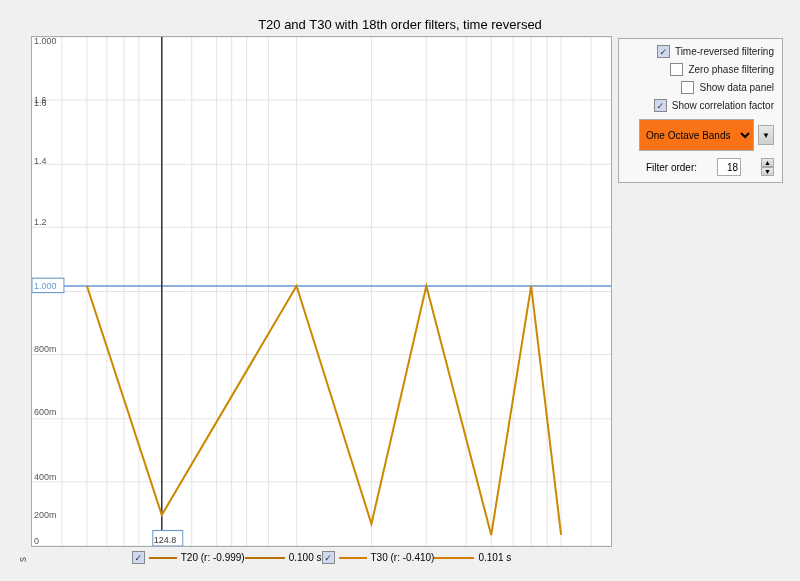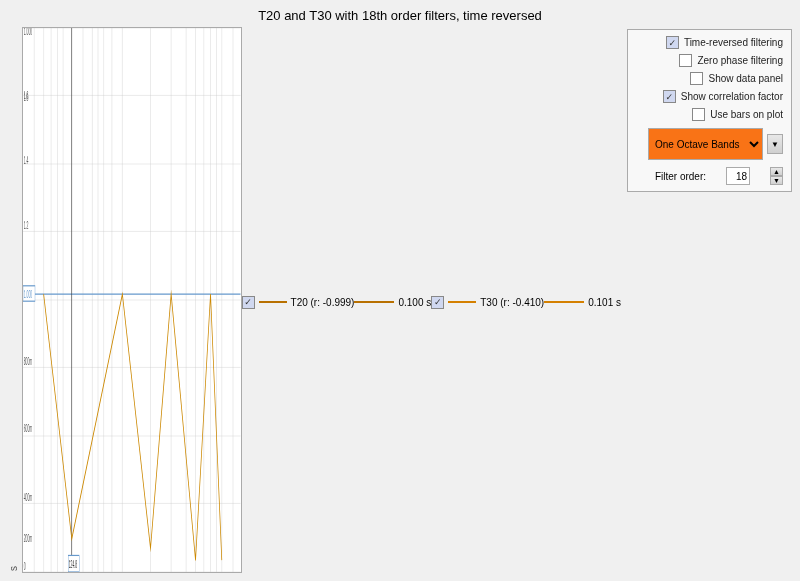--- a/index.html
+++ b/index.html
@@ -4,21 +4,21 @@
   <style>
     * { margin: 0; padding: 0; box-sizing: border-box; }
     body { width: 800px; height: 581px; background: #f0f0f0; font-family: Arial, sans-serif; font-size: 11px; overflow: hidden; }
     
     .main-container {
       width: 800px;
       height: 581px;
       background: #f0f0f0;
       display: flex;
       flex-direction: column;
-      padding: 8px;
+      padding: 17px;
     }
 
     .title-bar {
       text-align: center;
       font-size: 13px;
       font-weight: normal;
       margin-bottom: 4px;
       color: #000;
     }
 
@@ -41,21 +41,21 @@
 
     .plot-and-panel {
       display: flex;
       flex: 1;
       gap: 6px;
     }
 
     .plot-wrapper {
       flex: 1;
       display: flex;
-      flex-direction: row;
+      flex-direction: column;
     }
 
     .plot-container {
       flex: 1;
       background: #fff;
       border: 1px solid #aaa;
       position: relative;
       overflow: hidden;
     }
 
@@ -331,24 +331,20 @@
             <span>Zero phase filtering</span>
           </div>
           <div class="panel-row">
             <div class="cb"></div>
             <span>Show data panel</span>
           </div>
           <div class="panel-row">
             <div class="cb checked"></div>
             <span>Show correlation factor</span>
           </div>
-          <div class="panel-row">
-            <div class="cb"></div>
-            <span>Use bars on plot</span>
-          </div>
 
           <div class="dropdown-row">
             <select class="dropdown-select">
               <option>One Octave Bands</option>
               <option>Third Octave Bands</option>
             </select>
             <div class="dropdown-arrow">▼</div>
           </div>
 
           <div class="filter-row">

